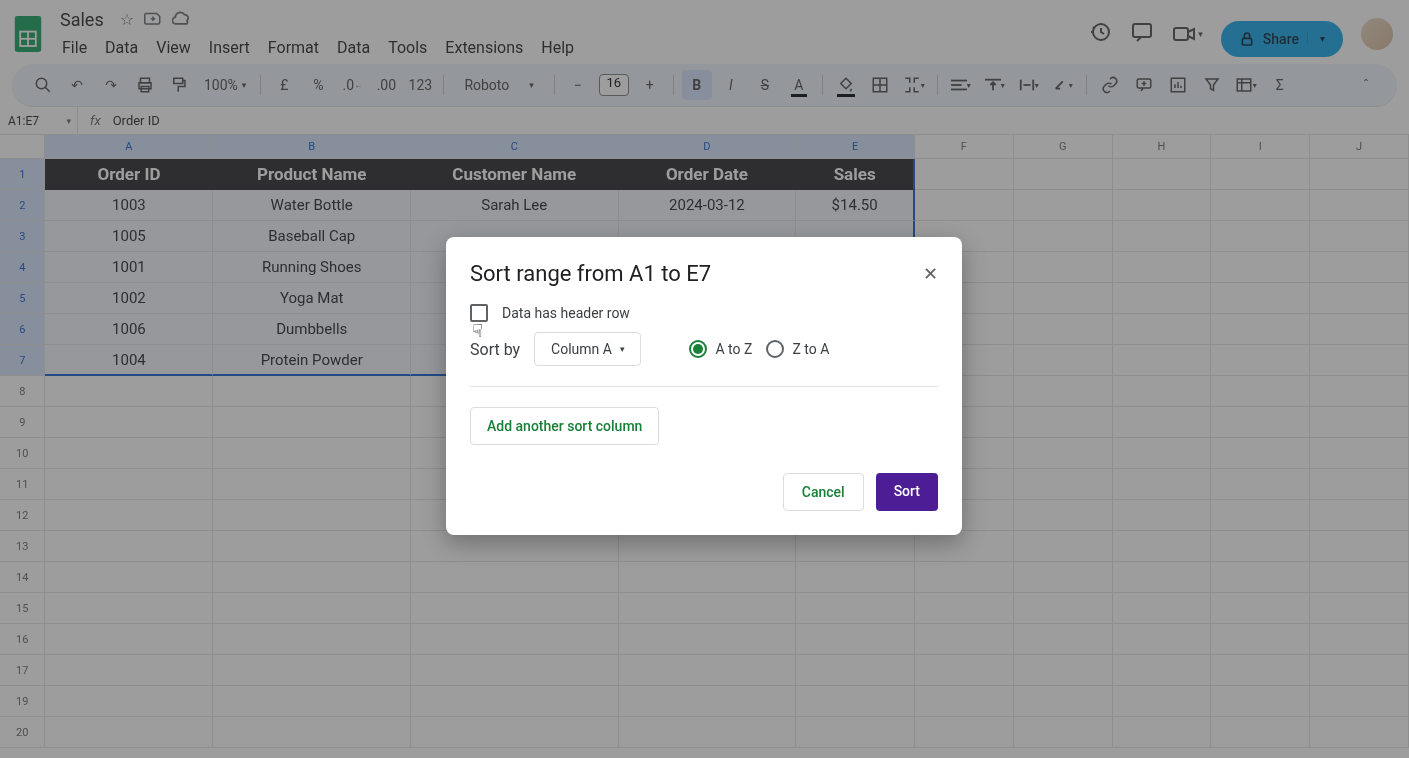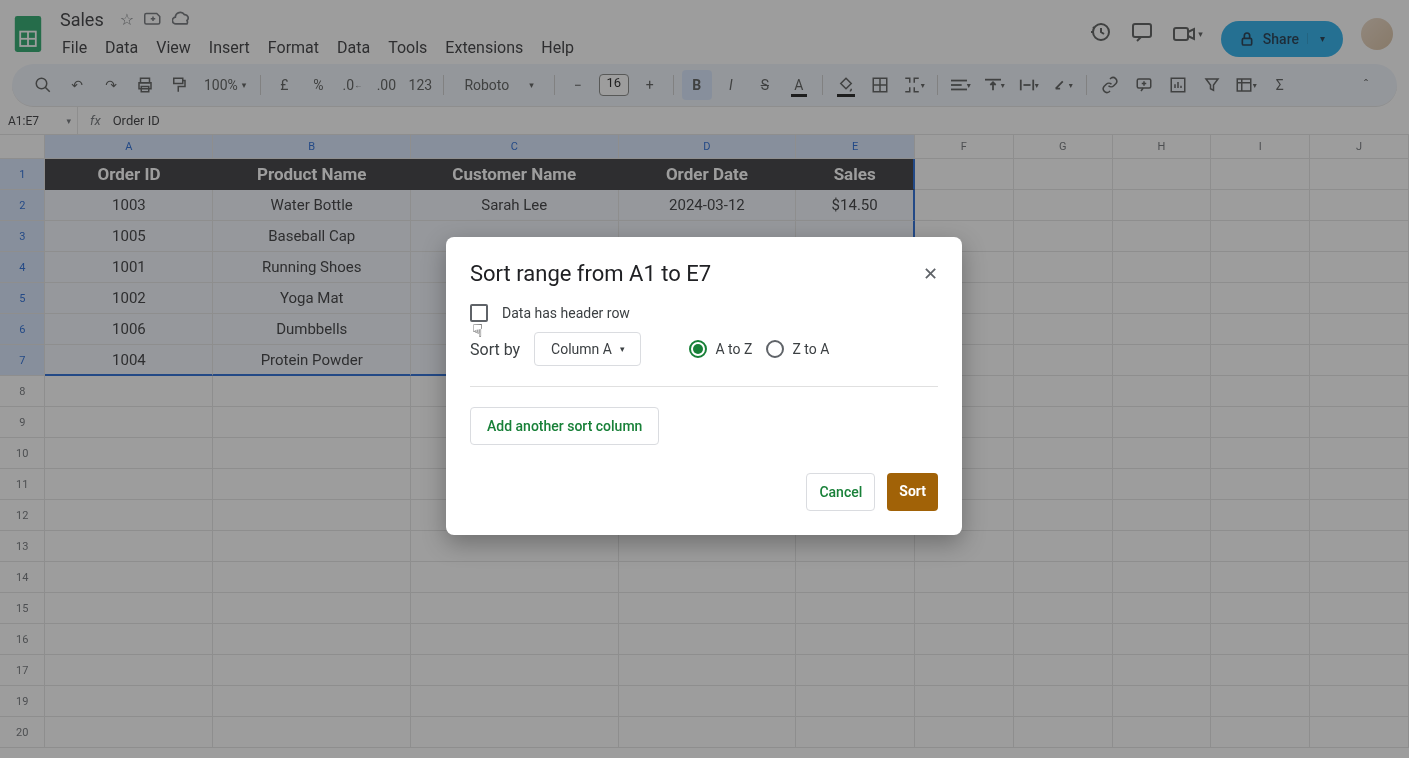--- a/index.html
+++ b/index.html
@@ -67,23 +67,23 @@
 .sortby-row { display:flex; align-items:center; gap: 14px; margin-bottom: 20px;}
 .sortby-label { font-size: 16px; color: #3c4043; }
 .dd { border: 1px solid #dadce0; border-radius: 4px; padding: 8px 16px; font-size: 14px; color:#3c4043; display:flex; align-items:center; gap:8px; cursor:pointer;}
 .radio { display:flex; align-items:center; gap:8px; font-size:14px; color:#3c4043; cursor:pointer;}
 .radio-circle { width:18px; height:18px; border-radius:50%; border:2px solid #5f6368; display:flex; align-items:center; justify-content:center;}
 .radio-circle.on { border-color:#188038;}
 .radio-dot { width:10px; height:10px; border-radius:50%; background:#188038;}
 hr.dlg { border:none; border-top:1px solid #e0e0e0; margin: 0 0 20px;}
 .add-btn { border: 1px solid #dadce0; border-radius: 4px; padding: 10px 16px; font-size: 14px; color: #188038; cursor: pointer; display:inline-block; font-weight:500;}
 .dialog-footer { display:flex; justify-content:flex-end; gap: 12px; padding: 28px 24px 0; }
-.btn { border-radius: 4px; padding: 10px 12px; font-size: 14px; cursor:pointer; font-weight:500;}
+.btn { border-radius: 4px; padding: 10px 18px; font-size: 14px; cursor:pointer; font-weight:500;}
 .btn-cancel { border:1px solid #dadce0; color:#188038; background:#fff;}
-.btn-sort { background:#a16207; color:#fff; border:none;font-weight:bold;}
+.btn-sort { background:#4c1d95; color:#fff; border:none;}
 .cursor { position:absolute; left:472px; top:320px; z-index:200; font-size:18px; color:#000; pointer-events:none;}
 </style>
 </head>
 <body>
 
 <div class="title-bar">
   <div class="logo">
     <svg viewBox="0 0 44 60">
         <rect x="0" y="0" width="44" height="60" rx="4" fill="#0f9d58"></rect>
         <rect x="9" y="26" width="26" height="24" fill="none" stroke="#fff" stroke-width="3"></rect>

